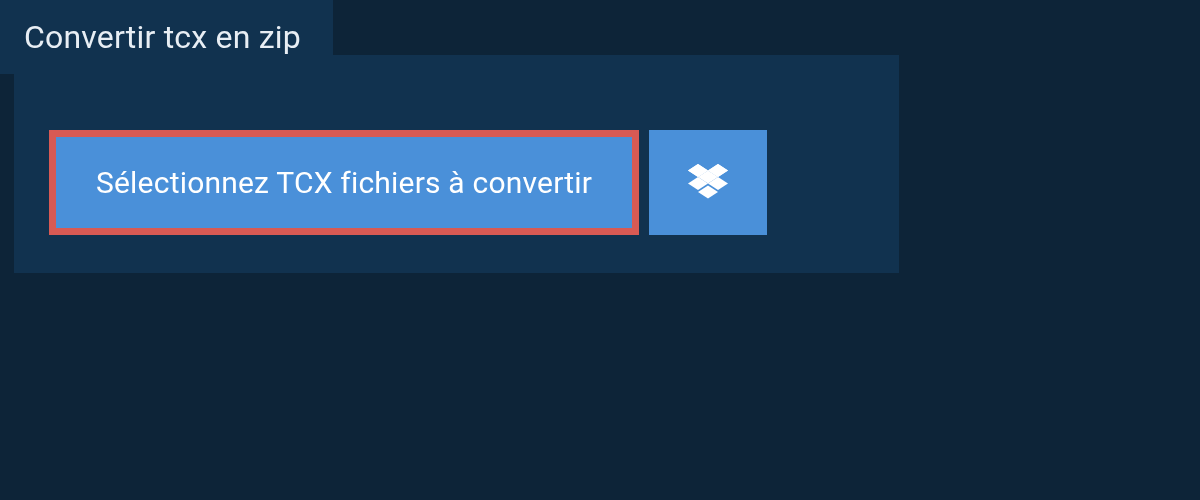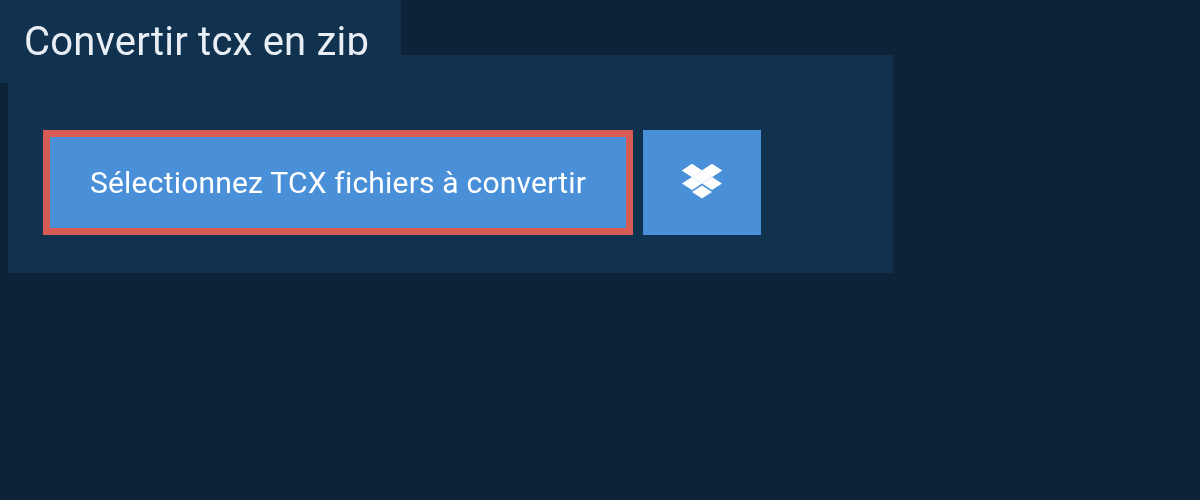--- a/index.html
+++ b/index.html
@@ -9,32 +9,32 @@
     }
     body {
       width: 1200px;
       height: 500px;
       background: #0d2438;
       font-family: -apple-system, BlinkMacSystemFont, "Segoe UI", Roboto, Helvetica, Arial, sans-serif;
       overflow: hidden;
     }
     .panel {
       position: absolute;
-      left: 8px;
+      left: 14px;
       top: 55px;
       width: 885px;
       background: #11324f;
     }
     .tab {
       position: absolute;
       left: 0;
       top: 0;
       background: #11324f;
       color: #e8eef4;
-      font-size: 40px;
+      font-size: 32px;
       font-weight: 400;
       padding: 18px 32px 18px 24px;
       letter-spacing: 0.2px;
     }
     .content {
       padding-top: 75px;
       padding-left: 35px;
       padding-bottom: 38px;
     }
     .button-row {

